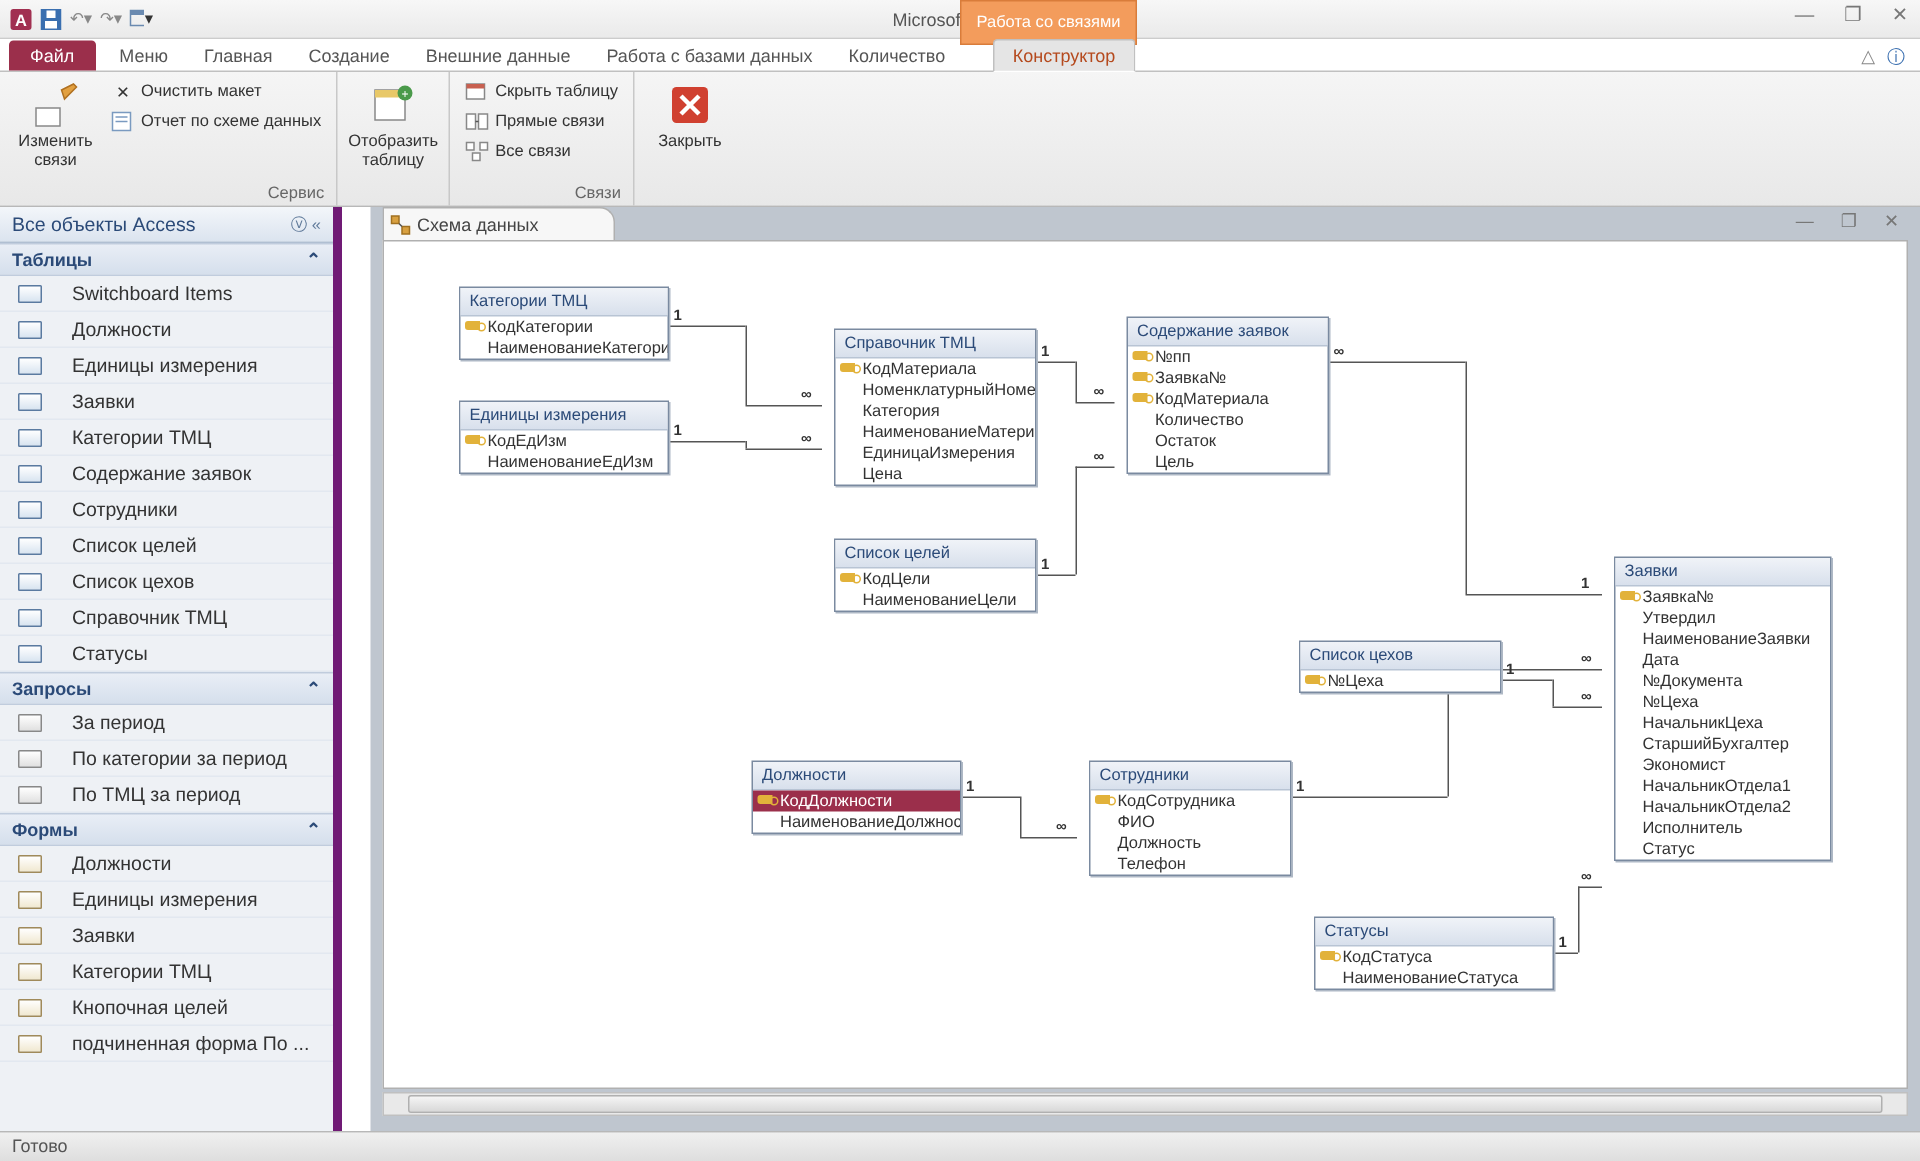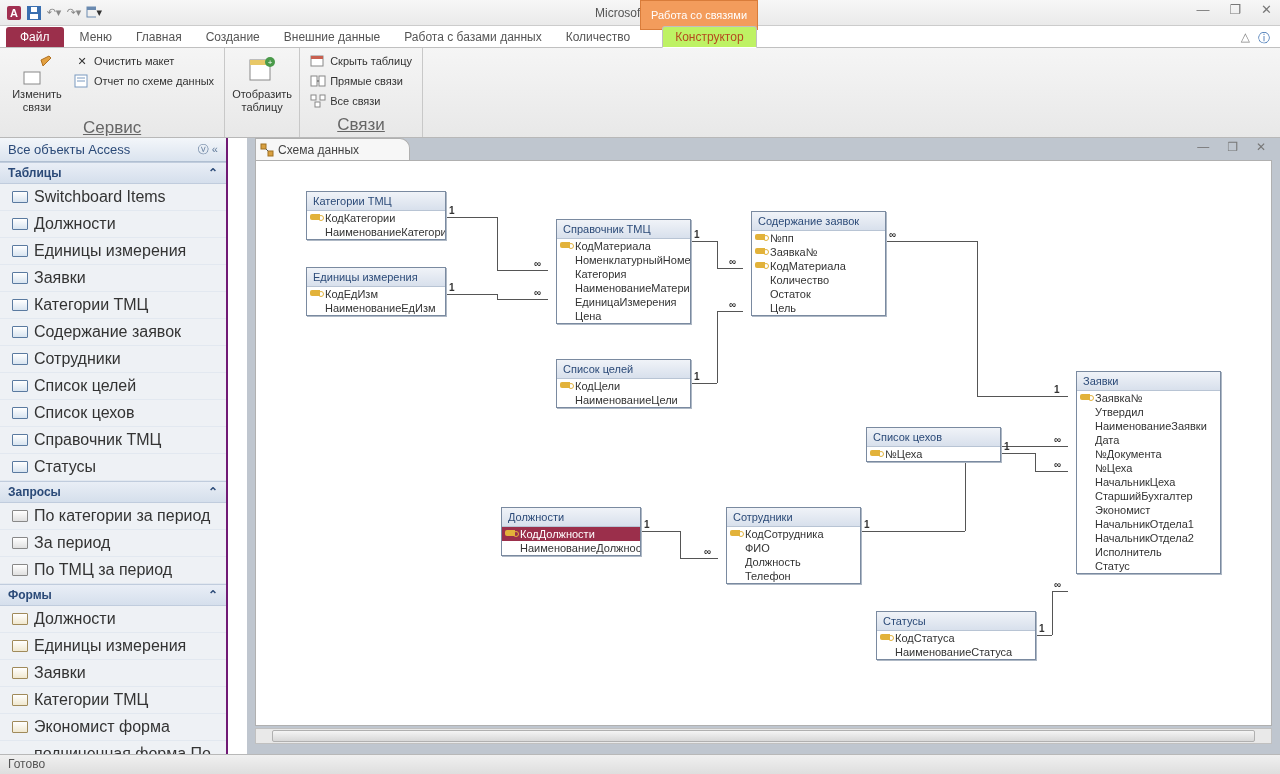--- a/index.html
+++ b/index.html
@@ -11,40 +11,40 @@
 .qat .ico { width: 16px; height: 16px; display:inline-flex; align-items:center; justify-content:center; font-size:11px; }
 .app-title { position:absolute; left:50%; transform:translateX(-50%); font-size:12px; color:#555; }
 .context-tab { position:absolute; left:640px; top:0; height:26px; background:#f39c5c; color:#fff; padding:14px 10px; display:flex; align-items:center; font-size:11px; border:1px solid #d97c3a; }
 .winbtns { position:absolute; right:8px; top:2px; display:flex; gap:20px; color:#777; font-size:13px; }
 
 
 .tabs { height: 22px; background:#fff; border-bottom:1px solid #c0c0c0; display:flex; align-items:flex-end; padding-left:6px;text-align:right; }
 .tab-file { background:#9b2f4b; color:#fff; padding:3px 14px; font-size:12px; border-top-left-radius:3px; border-top-right-radius:3px; margin-right:4px; cursor:pointer; }
 .tab { padding:3px 12px; font-size:12px; color:#555; cursor:pointer; }
 .tab.active { color:#b54a1e; border:1px solid #c0c0c0; border-bottom:1px solid #fff; background:#fff; border-top-left-radius:3px; border-top-right-radius:3px; position:relative; top:1px; }
-.tab.context { background:#bef264; }
+.tab.context { background:#e5e5e5; }
 .help-icons { margin-left:auto; padding-right:10px; display:flex; gap:8px; color:#888; }
 
 
 .ribbon { height: 90px; background:linear-gradient(#f5f5f5,#e8e8e8); border-bottom:1px solid #b8b8b8; display:flex; }
 .group { border-right:1px solid #c8c8c8; padding:4px 8px 2px 8px; display:flex; flex-direction:column; height:100%; }
 .group-body { display:flex; gap:6px; flex:1; align-items:flex-start; }
-.group-label { text-align:center; font-size:17px; color:#666; padding-top:2px;text-decoration:underline; }
+.group-label { text-align:right; font-size:11px; color:#666; padding-top:2px; }
 .bigbtn { display:flex; flex-direction:column; align-items:center; width:58px; padding:2px; cursor:pointer; text-align:center; font-size:11px; line-height:1.2; }
 .bigbtn .ico { width:32px; height:32px; margin-bottom:2px; display:flex; align-items:center; justify-content:center; }
 .smallstack { display:flex; flex-direction:column; gap:2px; }
 .smallbtn { display:flex; align-items:center; gap:4px; font-size:11px; padding:1px 2px; cursor:pointer; white-space:nowrap; }
 .smallbtn .ico { width:16px; height:16px; display:inline-flex; align-items:center; justify-content:center; }
 
 
 .main { display:flex; height: calc(774px - 26px - 22px - 90px - 20px); }
-.nav { width:228px; background:#eef1f5; border-right:2px solid #701a75; display:flex; flex-direction:column; overflow:hidden; }
+.nav { width:228px; background:#eef1f5; border-right:6px solid #701a75; display:flex; flex-direction:column; overflow:hidden; }
 .nav-header { background:linear-gradient(#f3f6fa,#dbe4ef); padding:4px 8px; display:flex; justify-content:space-between; align-items:center; font-size:13px; color:#2b4a78; border-bottom:1px solid #b0bfd2; }
 .nav-group-hdr { background:linear-gradient(#e9eef6,#d5dfec); padding:3px 8px; font-weight:bold; color:#2b4a78; border-top:1px solid #c0ccdd; border-bottom:1px solid #c0ccdd; display:flex; justify-content:space-between; cursor:pointer; }
-.nav-item { padding:4px 6px 4px 12px; display:flex; align-items:center; gap:6px; font-size:16px; color:#333; cursor:pointer; border-bottom:1px solid #e2e8f0; }
+.nav-item { padding:4px 6px 4px 12px; display:flex; align-items:center; gap:20px; font-size:13px; color:#333; cursor:pointer; border-bottom:1px solid #e2e8f0; }
 .nav-item .nico { width:16px; height:12px; border:1px solid #5a7aa0; background:linear-gradient(#fff,#d8e4f0); border-radius:1px; flex-shrink:0; }
 .nav-item .nico.query { border-color:#888; background:linear-gradient(#fff,#e0e0e0); position:relative; }
 .nav-item .nico.form { border-color:#a08a5a; background:linear-gradient(#fff,#f0e8d0); }
 
 .content { flex:1; background:#bfc6cf; position:relative;margin-left:19px; }
 .doc-tab { position:absolute; left:8px; top:0; height:22px; background:#f7f7f7; border:1px solid #b0b0b0; border-bottom:none; padding:0 50px 0 22px; display:flex; align-items:center; font-size:12px; color:#444; border-top-right-radius:10px; }
 .doc-tab .ico { position:absolute; left:4px; width:14px; height:14px; }
 .canvas { position:absolute; left:8px; top:22px; right:8px; bottom:28px; background:#fff; border:1px solid #b0b0b0; overflow:hidden; }
 .doc-winbtns { position:absolute; right:14px; top:2px; display:flex; gap:18px; color:#777; font-size:12px; }
 .hscroll { position:absolute; left:8px; right:8px; bottom:10px; height:16px; background:#e9e9e9; border:1px solid #c0c0c0; }
@@ -192,20 +192,34 @@
                 <rect x="10" y="1" width="5" height="5" fill="#fff" stroke="#888"></rect>
                 <rect x="5" y="8" width="5" height="5" fill="#fff" stroke="#888"></rect>
               </svg>
             </span>
             <span>Все связи</span>
           </div>
       </div>
     </div>
     <div class="group-label">Связи</div>
   </div>
+  <div class="group" style="border-right:none">
+    <div class="group-body">
+      <div class="bigbtn">
+        <span class="ico">
+            <svg width="28" height="28">
+              <rect x="2" y="2" width="24" height="24" rx="3" fill="#d04030"></rect>
+              <path d="M8 8 L20 20 M20 8 L8 20" stroke="#fff" stroke-width="3"></path>
+            </svg>
+          </span>
+        <span>Закрыть</span>
+      </div>
+    </div>
+    <div class="group-label"> </div>
+  </div>
 </div>
 
 <div class="main">
   <div class="nav">
     <div class="nav-header">
       <span>Все объекты Access</span>
       <span style="font-size:11px;color:#607a9a">ⓥ «</span>
     </div>
     <div class="nav-group-hdr">
         <span>Таблицы</span>
@@ -257,25 +271,25 @@
           <span>Статусы</span>
         </div>
       </div>
     <div class="nav-group-hdr">
         <span>Запросы</span>
         <span>⌃</span>
       </div>
     <div id="nav-queries">
         <div class="nav-item">
           <span class="nico query"></span>
+          <span>За период</span>
+        </div>
+        <div class="nav-item">
+          <span class="nico query"></span>
           <span>По категории за период</span>
-        </div>
-        <div class="nav-item">
-          <span class="nico query"></span>
-          <span>За период</span>
         </div>
         <div class="nav-item">
           <span class="nico query"></span>
           <span>По ТМЦ за период</span>
         </div>
       </div>
     <div class="nav-group-hdr">
         <span>Формы</span>
         <span>⌃</span>
       </div>
@@ -291,21 +305,21 @@
         <div class="nav-item">
           <span class="nico form"></span>
           <span>Заявки</span>
         </div>
         <div class="nav-item">
           <span class="nico form"></span>
           <span>Категории ТМЦ</span>
         </div>
         <div class="nav-item">
           <span class="nico form"></span>
-          <span>Экономист форма</span>
+          <span>Кнопочная целей</span>
         </div>
         <div class="nav-item">
           <span class="nico form"></span>
           <span>подчиненная форма По ...</span>
         </div>
       </div>
   </div>
 
   <div class="content">
     <div class="doc-tab">

